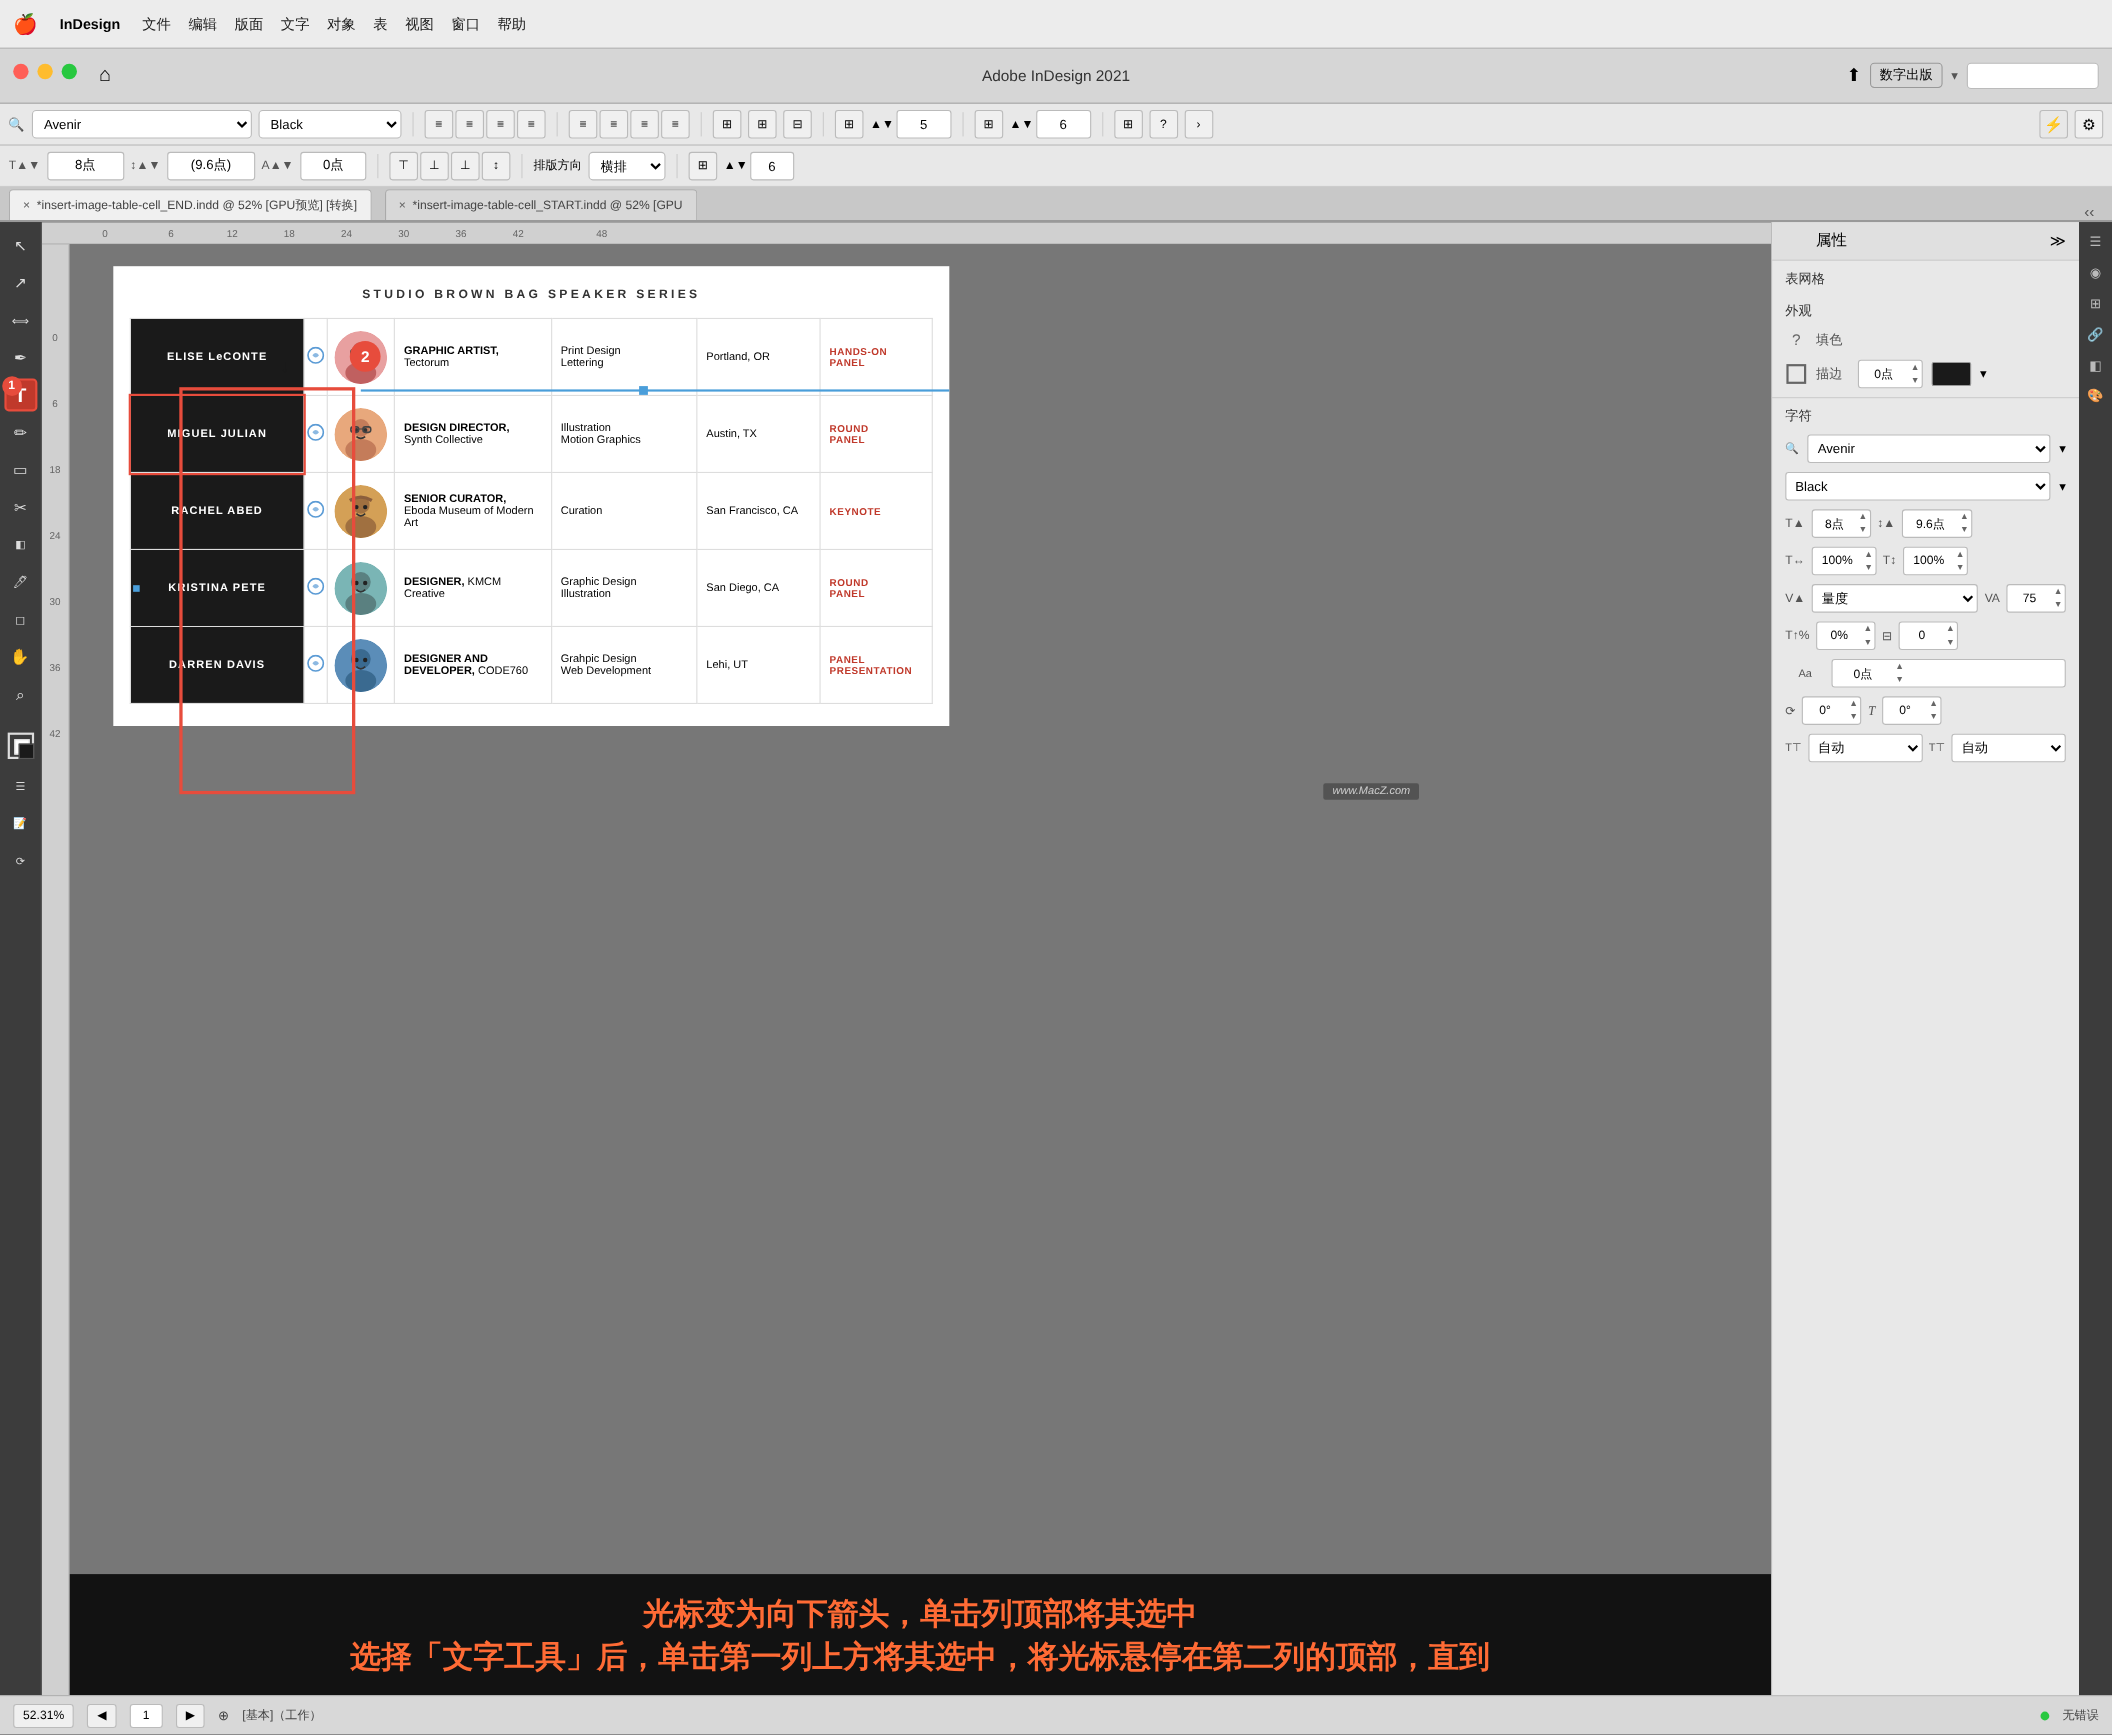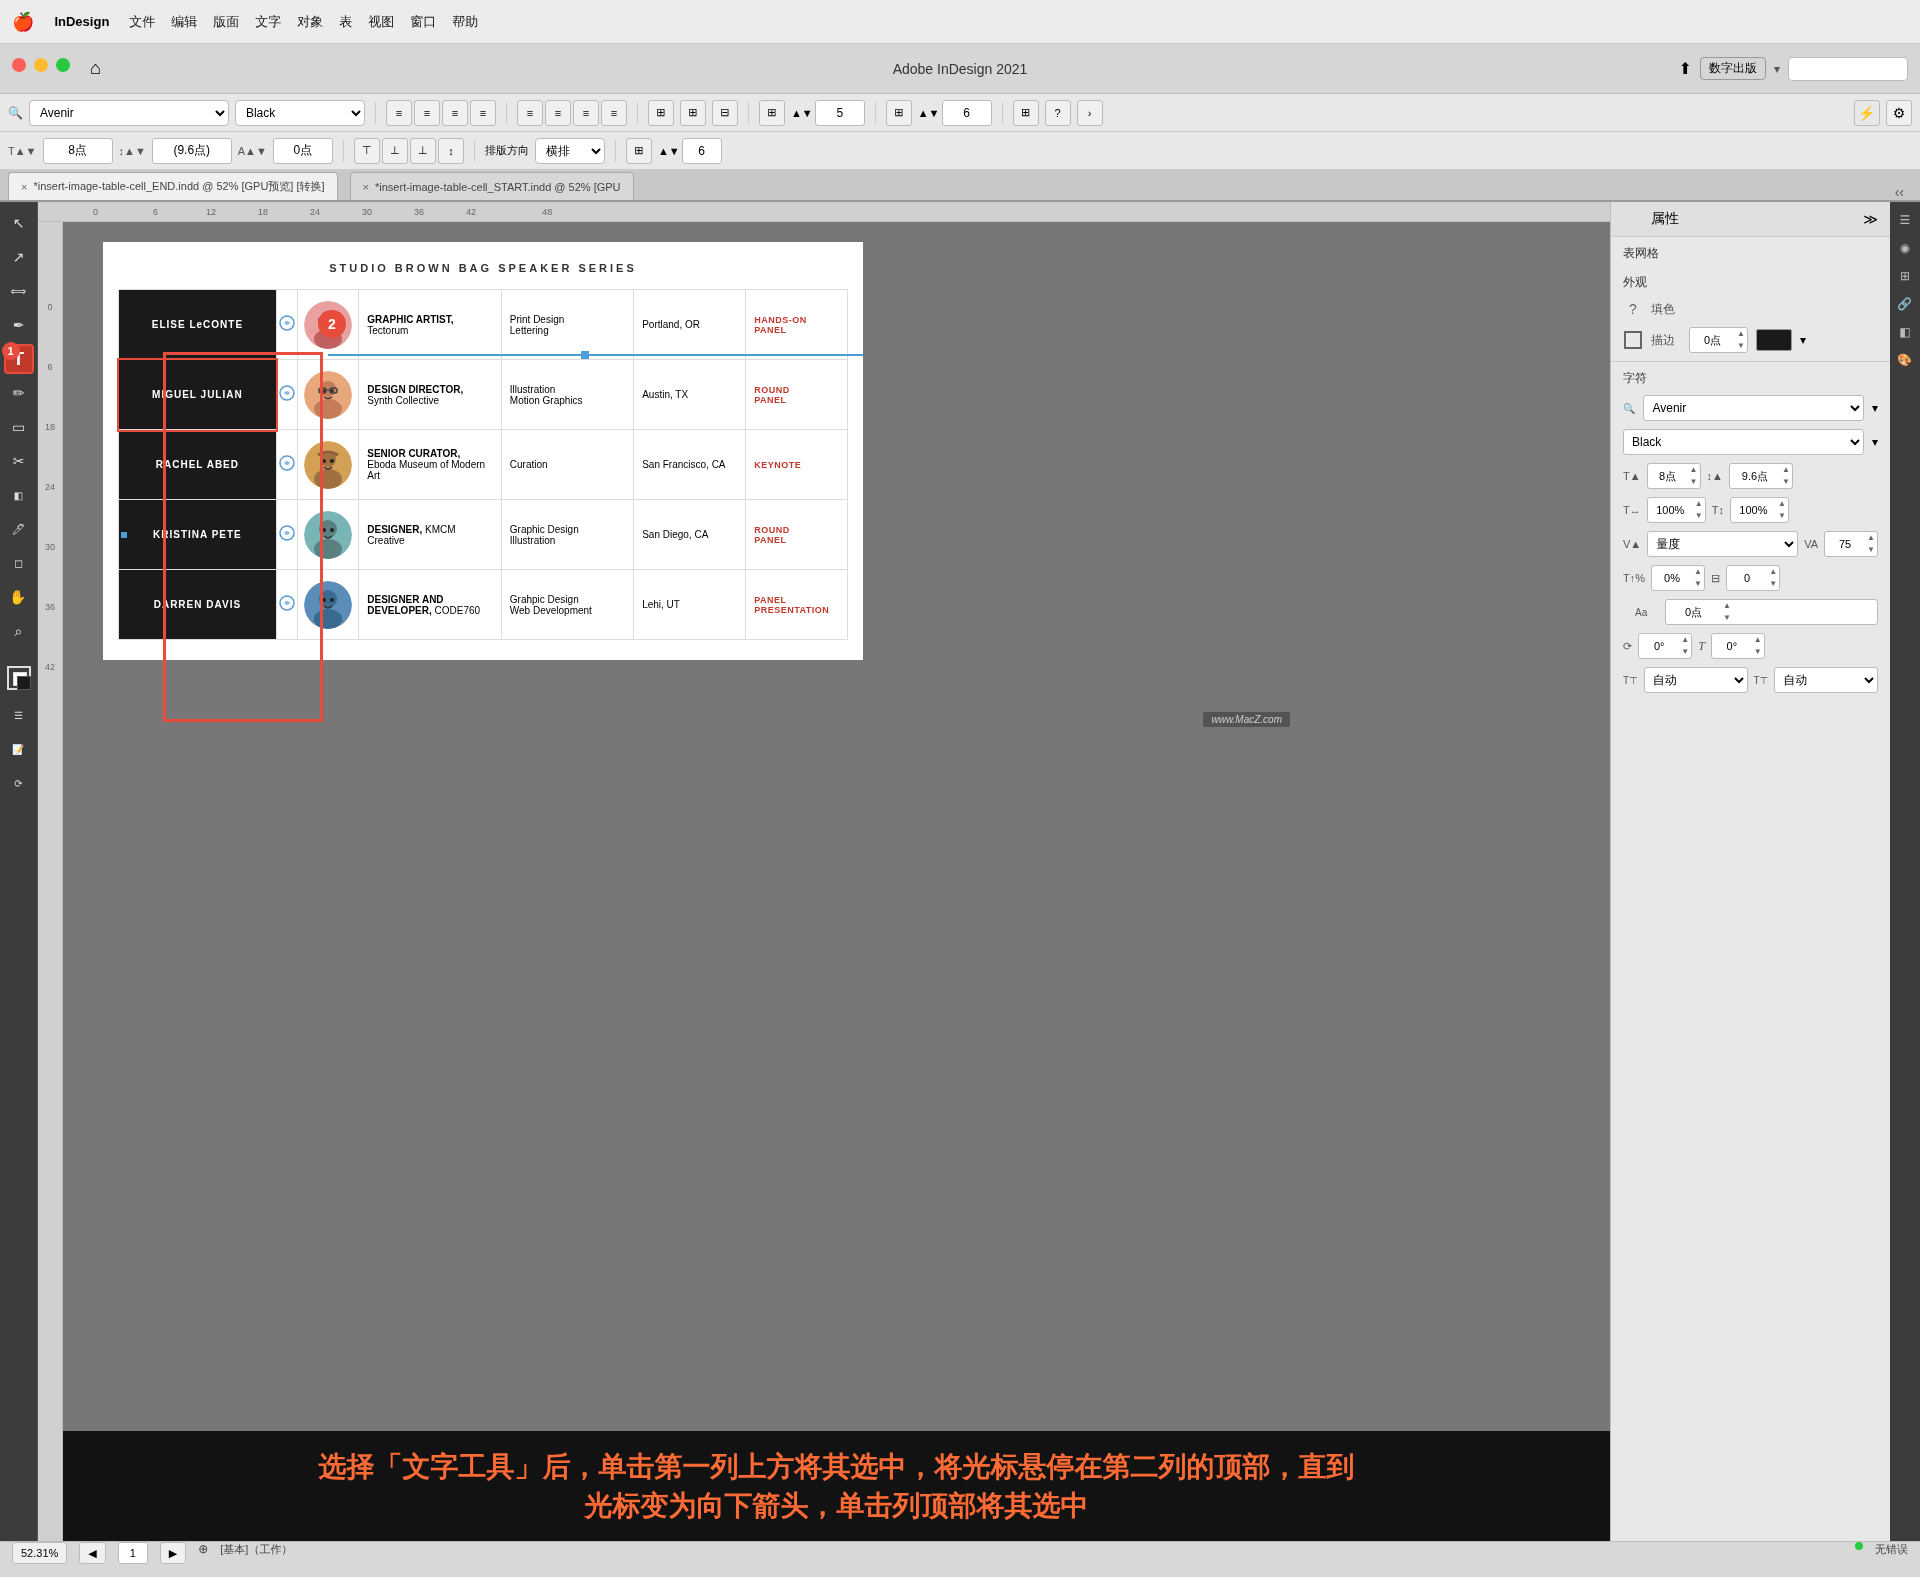--- a/index.html
+++ b/index.html
@@ -339,20 +339,21 @@
       font-size: 12px;
       border-radius: 2px;
     }
 
     
     .status-bar {
       height: 36px;
       background: #d8d8d8;
       border-top: 1px solid #bbb;
       display: flex;
+      align-items: center;
       padding: 0 12px;
       gap: 12px;
       font-size: 11px;
       color: #444;
     }
     .status-btn {
       height: 22px;
       border: 1px solid #bbb;
       border-radius: 3px;
       background: #f0f0f0;
@@ -743,22 +744,22 @@
               <td class="col-location" style="padding:8px;font-size:10px;">Lehi, UT</td>
               <td class="col-type" style="padding:8px;font-size:9px;color:#c0392b;font-weight:600;">PANEL PRESENTATION</td>
             </tr>
           </tbody>
         </table>
       </div>
 
       <div class="watermark">www.MacZ.com</div>
 
       <div class="instruction-bar" style="position:absolute;bottom:0;left:0;right:0;background:rgba(0,0,0,0.85);padding:16px 40px;text-align:center;">
+        <div class="instruction-text">光标变为向下箭头，单击列顶部将其选中</div>
         <div class="instruction-text">选择「文字工具」后，单击第一列上方将其选中，将光标悬停在第二列的顶部，直到</div>
-        <div class="instruction-text">光标变为向下箭头，单击列顶部将其选中</div>
       </div>
     </div>
   </div>
 
   <div class="right-panel">
 
     <div style="display:flex;align-items:center;justify-content:space-between;padding:8px 12px;border-bottom:1px solid #ccc;background:#e0e0e0;">
       <span style="font-size:14px;font-weight:500;margin-left:28px;">属性</span>
       <span style="font-size:14px;cursor:pointer;">≫</span>
     </div>

